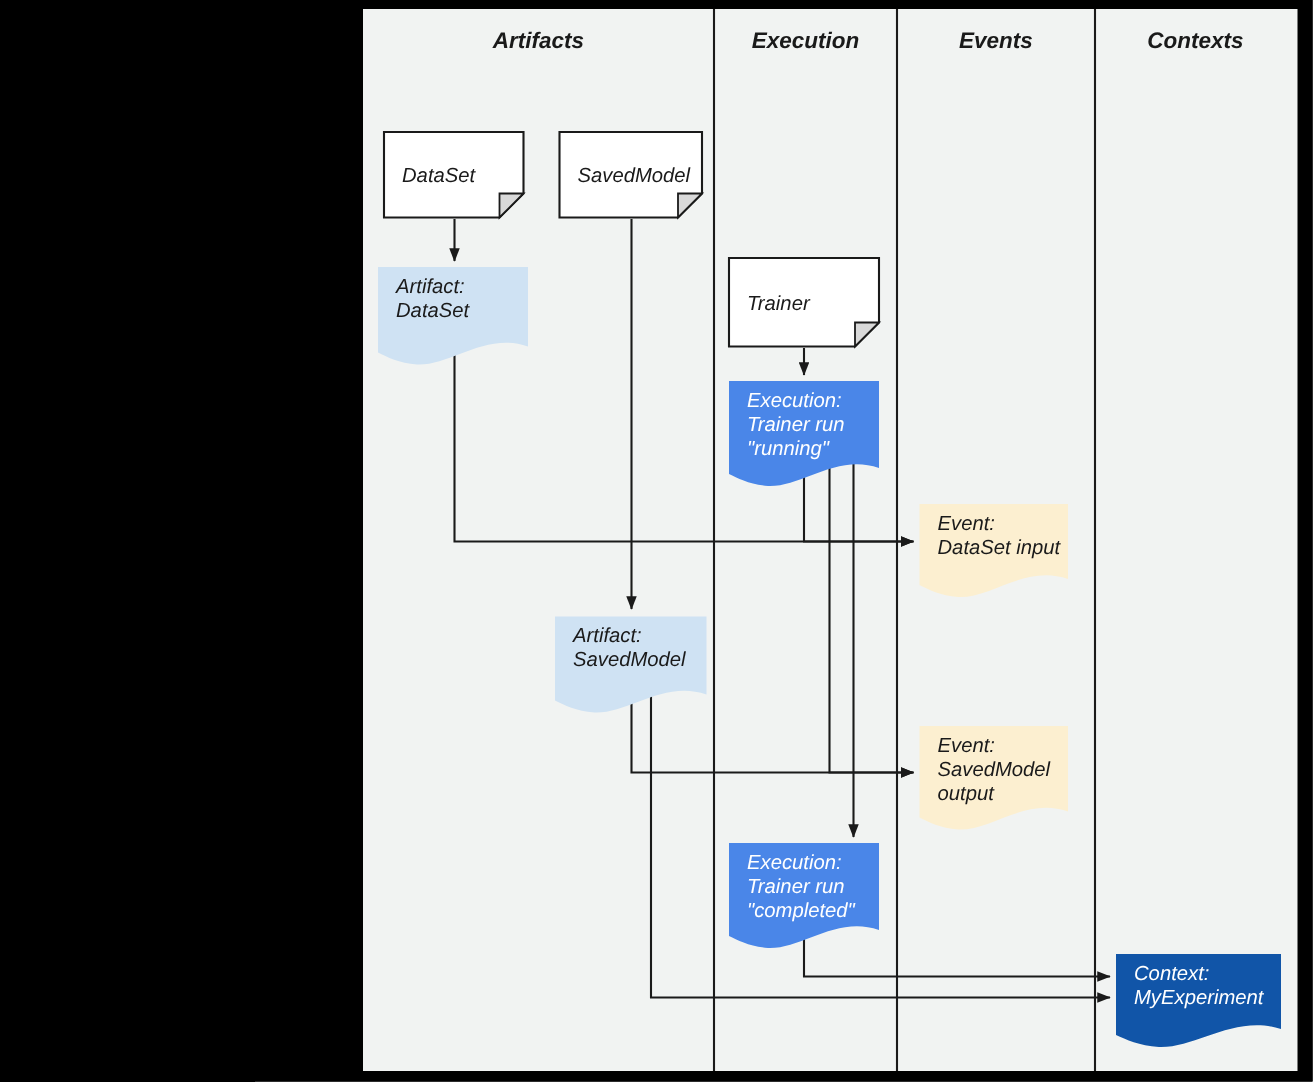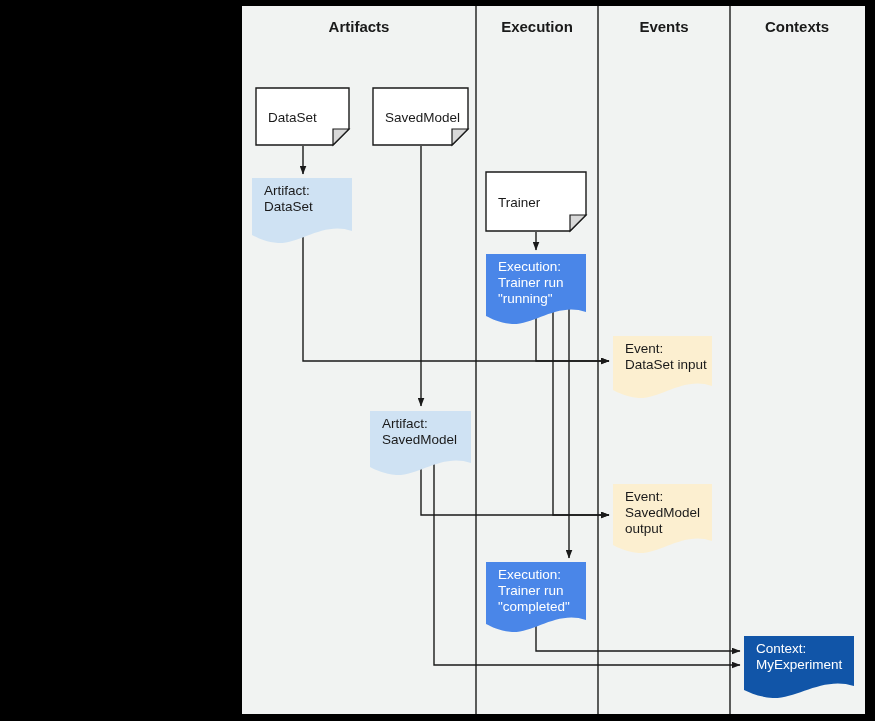--- a/index.html
+++ b/index.html
@@ -12,20 +12,21 @@
     height: 721px;
     overflow: hidden;
     font-family: "Liberation Sans", sans-serif;
   }
   #diagram-root {
     position: absolute;
     left: 0;
     top: 0;
     width: 875px;
     height: 721px;
+    font-style: italic;
   }
   #swimlane-svg {
     position: absolute;
     left: 0;
     top: 0;
   }
   .lane-header-text {
     font-family: "Liberation Sans", sans-serif;
     font-size: 15px;
     font-weight: bold;

